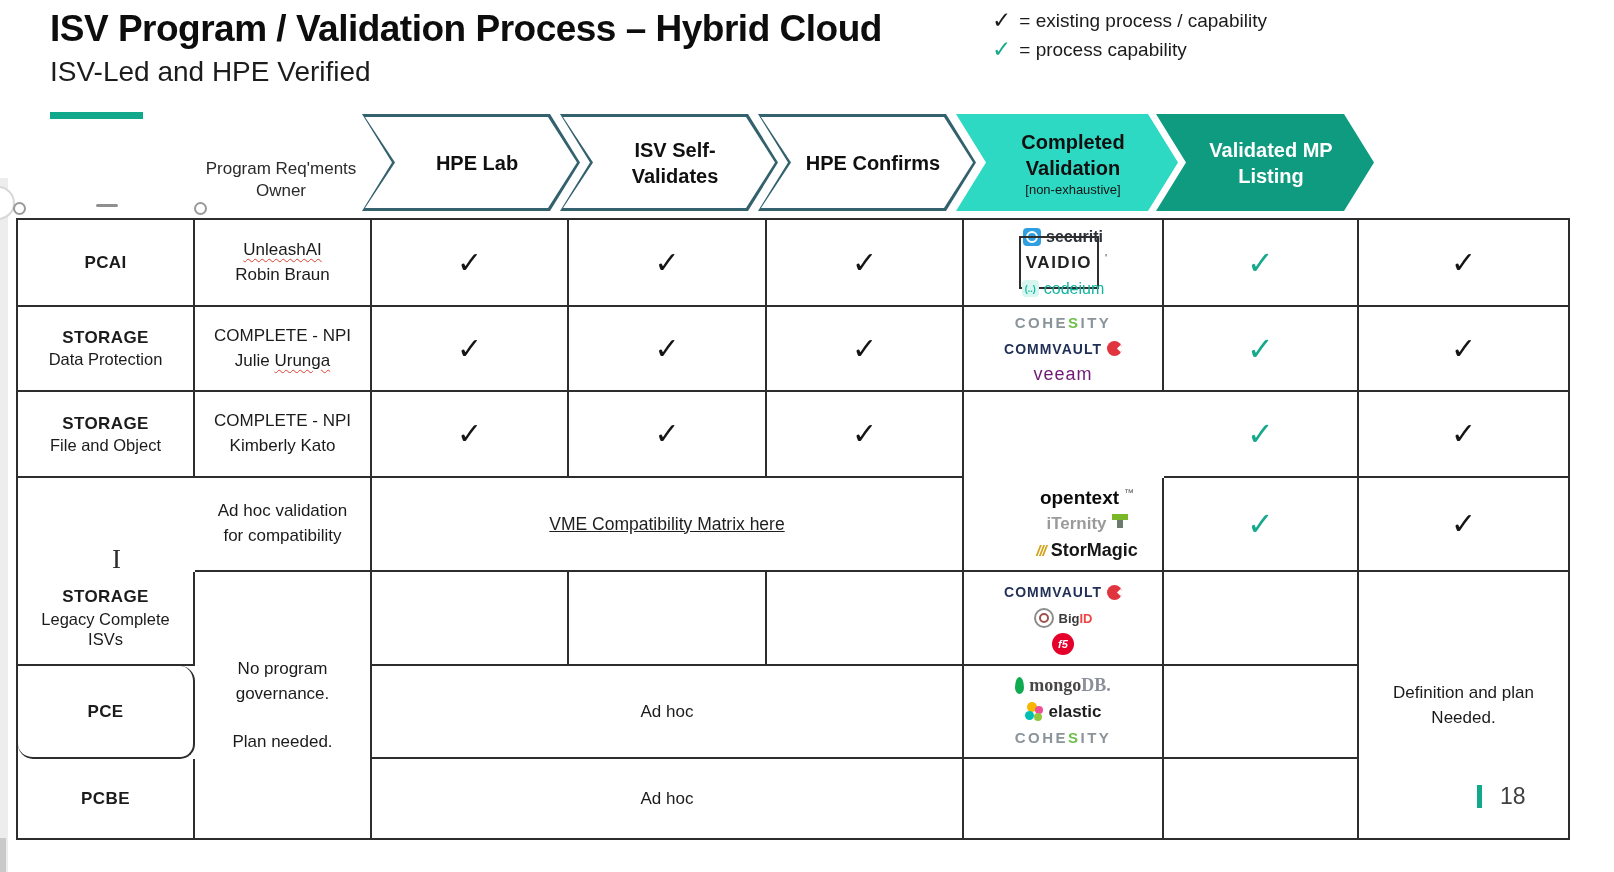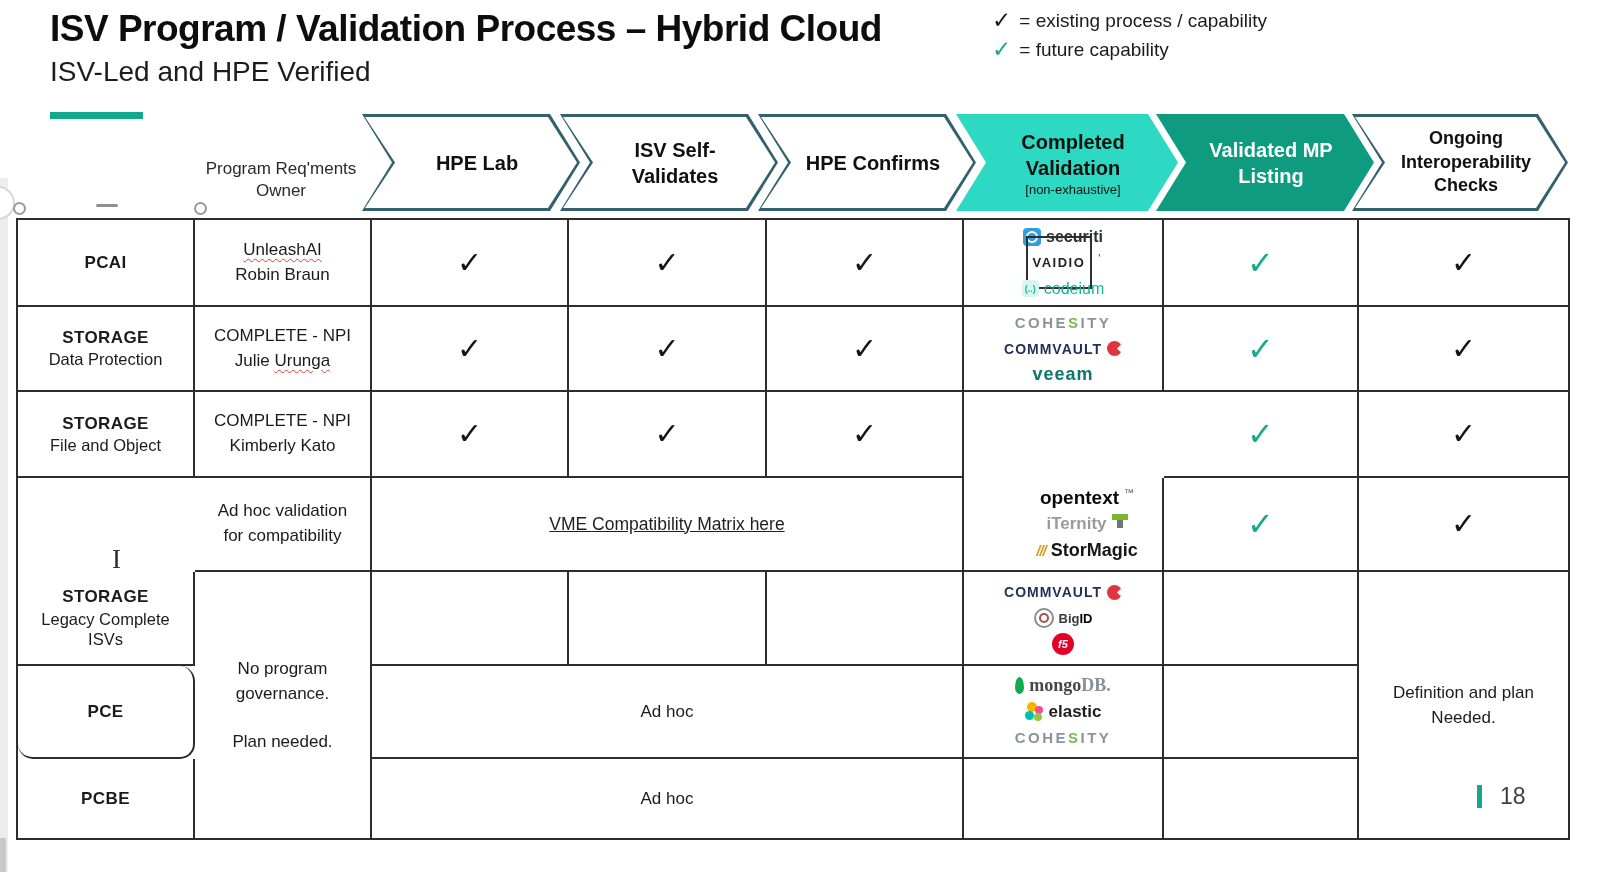--- a/index.html
+++ b/index.html
@@ -67,34 +67,34 @@
 
   
   .logo-stack{display:flex;flex-direction:column;align-items:center;gap:4px;}
   .logo{display:flex;align-items:center;gap:5px;height:22px;}
   .ic{display:inline-flex;align-items:center;justify-content:center;flex:none;}
 
   .securiti-ic{width:18px;height:18px;border-radius:4px;background:#2f9fe0;}
   .securiti-ic i{width:8px;height:8px;border:2px solid #fff;border-radius:50%;display:block;}
   .securiti-tx{font-size:16px;font-weight:600;color:#2b2f36;}
 
-  .vaidio-box{border:2px solid #2f2f2f;padding:16px 5px;font-size:13px;font-weight:700;letter-spacing:1.5px;color:#222;line-height:17px;}
+  .vaidio-box{border:2px solid #2f2f2f;padding:16px 5px;font-size:17px;font-weight:700;letter-spacing:1.5px;color:#222;line-height:17px;}
   .vaidio-tick{font-size:11px;color:#444;margin-left:1px;align-self:flex-start;}
 
   .codeium-ic{width:17px;height:17px;border-radius:4px;background:#d9f5ef;color:#0fbfa8;font-size:9px;font-weight:700;}
   .codeium-tx{font-size:16px;color:#12b5a0;font-weight:500;}
 
   .cohesity-tx{font-size:15px;font-weight:600;letter-spacing:2.5px;color:#8b949b;}
   .cohesity-s{color:#6fbf4a;}
 
   .commvault-tx{font-size:14px;font-weight:800;letter-spacing:1px;color:#1f2f55;}
   .commvault-ic{width:15px;height:15px;border-radius:50%;background:#e0353e;position:relative;}
   .commvault-ic::after{content:"";position:absolute;right:-1px;top:5px;width:5px;height:5px;background:#fff;transform:rotate(45deg);}
 
-  .veeam-tx{font-size:18px;font-weight:700;letter-spacing:1px;color:#0f766e;}
+  .veeam-tx{font-size:18px;font-weight:400;letter-spacing:1px;color:#701a75;}
 
   .qumulo-ic{width:16px;height:16px;background:#12b0a0;border-radius:3px;position:relative;}
   .qumulo-ic::after{content:"";position:absolute;left:3px;top:3px;width:6px;height:6px;background:#fff;border-radius:1px;}
   .qumulo-tx{font-size:17px;font-weight:700;color:#1c2a5a;}
 
   .weka-ic{font-size:16px;font-weight:800;color:#7b3ff2;font-style:italic;}
   .weka-tx{font-size:14px;font-weight:600;letter-spacing:3px;color:#2a2a2a;}
 
   .scality-ic{width:17px;height:17px;border-radius:50%;background:conic-gradient(#e4002b,#f7a800,#6fbf4a,#00a3e0,#8a2be2,#e4002b);}
   .scality-ic i{display:block;width:7px;height:7px;background:#fff;border-radius:50%;margin:5px auto;}
@@ -107,21 +107,21 @@
   .iternity-ic{position:relative;width:16px;height:14px;margin-top:-6px;}
   .iternity-ic::before{content:"";position:absolute;left:0;top:0;width:16px;height:6px;background:#7ab829;}
   .iternity-ic::after{content:"";position:absolute;left:5px;top:6px;width:6px;height:8px;background:#6b7a6e;}
 
   .stormagic-ic{font-size:15px;font-weight:800;font-style:italic;color:#d4a017;letter-spacing:-1px;}
   .stormagic-tx{font-size:18px;font-weight:700;color:#161616;}
 
   .bigid-ic{width:16px;height:16px;border:2px solid #8d8d8d;border-radius:50%;position:relative;}
   .bigid-ic::after{content:"";position:absolute;left:3px;top:3px;width:6px;height:6px;border:2px solid #a0524d;border-radius:50%;}
   .bigid-tx{font-size:13px;font-weight:700;color:#3a3a3a;}
-  .bigid-id{color:#000000;}
+  .bigid-id{color:#ef4444;}
 
   .f5-ic{width:22px;height:22px;border-radius:50%;background:#e4002b;color:#fff;font-size:11px;font-weight:800;font-style:italic;}
 
   .mongo-ic{width:9px;height:17px;background:#10aa50;border-radius:50% 50% 50% 50%/62% 62% 38% 38%;}
   .mongo-tx{font-family:"Liberation Serif",serif;font-size:18px;font-weight:700;color:#494646;}
   .mongo-db{color:#8a8f98;}
 
   .elastic-ic{position:relative;width:19px;height:19px;}
   .elastic-ic b{position:absolute;border-radius:50%;display:block;}
   .elastic-ic .e1{width:10px;height:10px;background:#f7b500;left:2px;top:0;}
@@ -147,21 +147,21 @@
   <div class="subtitle">ISV-Led and HPE Verified</div>
   <div class="green-bar"></div>
 
   <div class="legend">
     <div class="legend-row">
       <span class="legend-check black">✓</span>
       <span>= existing process / capability</span>
     </div>
     <div class="legend-row">
       <span class="legend-check green">✓</span>
-      <span>= future capability</span>
+      <span>= process capability</span>
     </div>
   </div>
 
   <div class="handle-big"></div>
   <div class="handle-circle" style="left:13px;top:202px;"></div>
   <div class="handle-circle" style="left:194px;top:202px;"></div>
   <div class="handle-dash"></div>
 
   <div class="owner-header">
     <div>Program Req'ments</div>
@@ -204,30 +204,20 @@
 
   <div class="chev" style="left:1156px;width:218px;">
     <div class="chev-solid" style="background:var(--dark-teal);">
       <div class="chev-label white">
         <div>Validated MP</div>
         <div>Listing</div>
       </div>
     </div>
   </div>
 
-  <div class="chev" style="left:1352px;width:216px;">
-    <div class="chev-border"></div>
-    <div class="chev-fill">
-      <div class="chev-label small">
-        <div>Ongoing</div>
-        <div>Interoperability</div>
-        <div>Checks</div>
-      </div>
-    </div>
-  </div>
 
   <div class="tbl">
 
     <div class="c" style="grid-area:1/1;">
       <div class="cat">PCAI</div>
     </div>
     <div class="c owner" style="grid-area:1/2;">
       <div><span class="squiggle">UnleashAI</span></div>
       <div>Robin Braun</div>
     </div>

